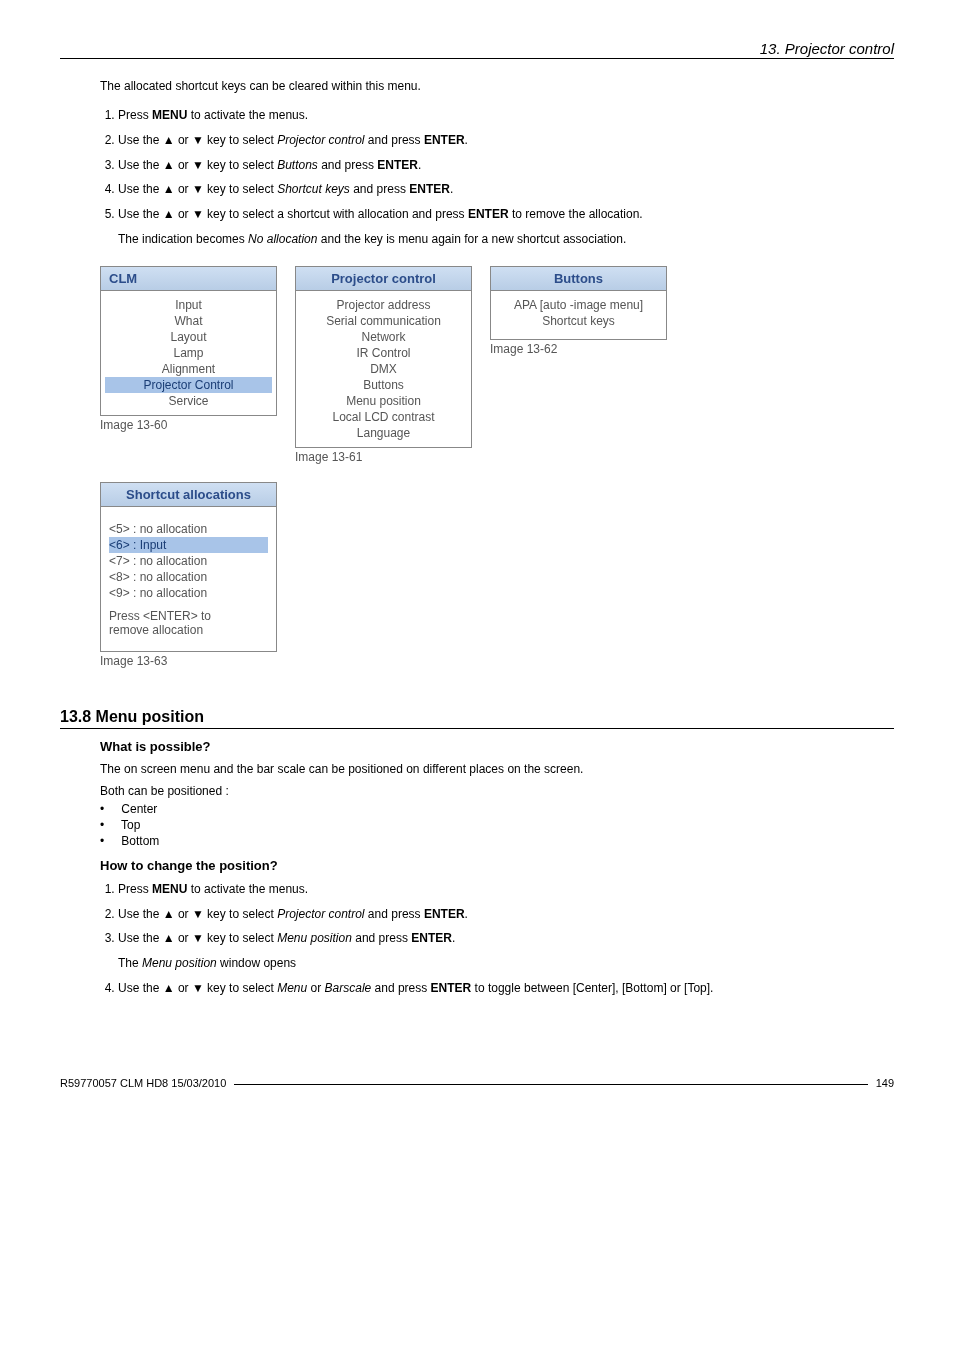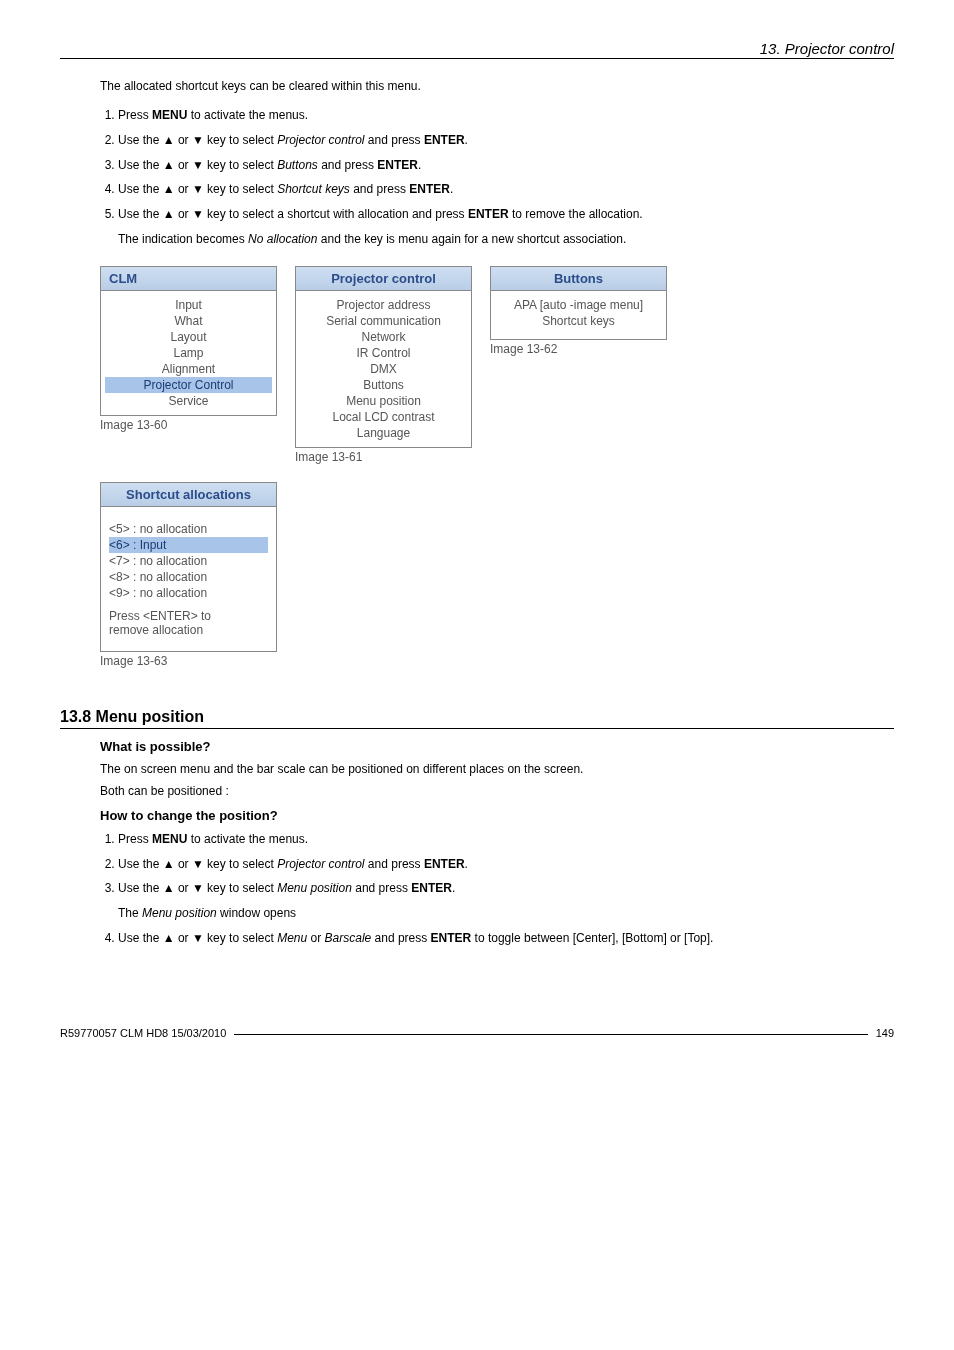--- a/index.html
+++ b/index.html
@@ -170,20 +170,25 @@
   <div class="caption">Image 13-63</div>
 </div>
 
 <div class="section-heading">13.8  Menu position</div>
 <hr class="section-rule">
 
 <div class="indent">
   <h4>What is possible?</h4>
   <div style="margin-bottom:8px;">The on screen menu and the bar scale can be positioned on different places on the screen.</div>
   <div>Both can be positioned :</div>
+  <ul class="bullets" id="bullets">
+      <li>   Center</li>
+      <li>   Top</li>
+      <li>   Bottom</li>
+    </ul>
 
   <h4>How to change the position?</h4>
   <ol>
     <li><span>Press </span><span class="bold">MENU</span><span> to activate the menus.</span></li>
     <li><span>Use the ▲ or ▼ key to select </span><span class="italic">Projector control</span><span> and press </span><span class="bold">ENTER</span><span>.</span></li>
     <li><span>Use the ▲ or ▼ key to select </span><span class="italic">Menu position</span><span> and press </span><span class="bold">ENTER</span><span>.</span>
       <div class="sub" style="margin-top:8px;"><span>The </span><span class="italic">Menu position</span><span> window opens</span></div>
     </li>
     <li><span>Use the ▲ or ▼ key to select </span><span class="italic">Menu</span><span> or </span><span class="italic">Barscale</span><span> and press </span><span class="bold">ENTER</span><span> to toggle between [Center], [Bottom] or [Top].</span></li>
   </ol>

